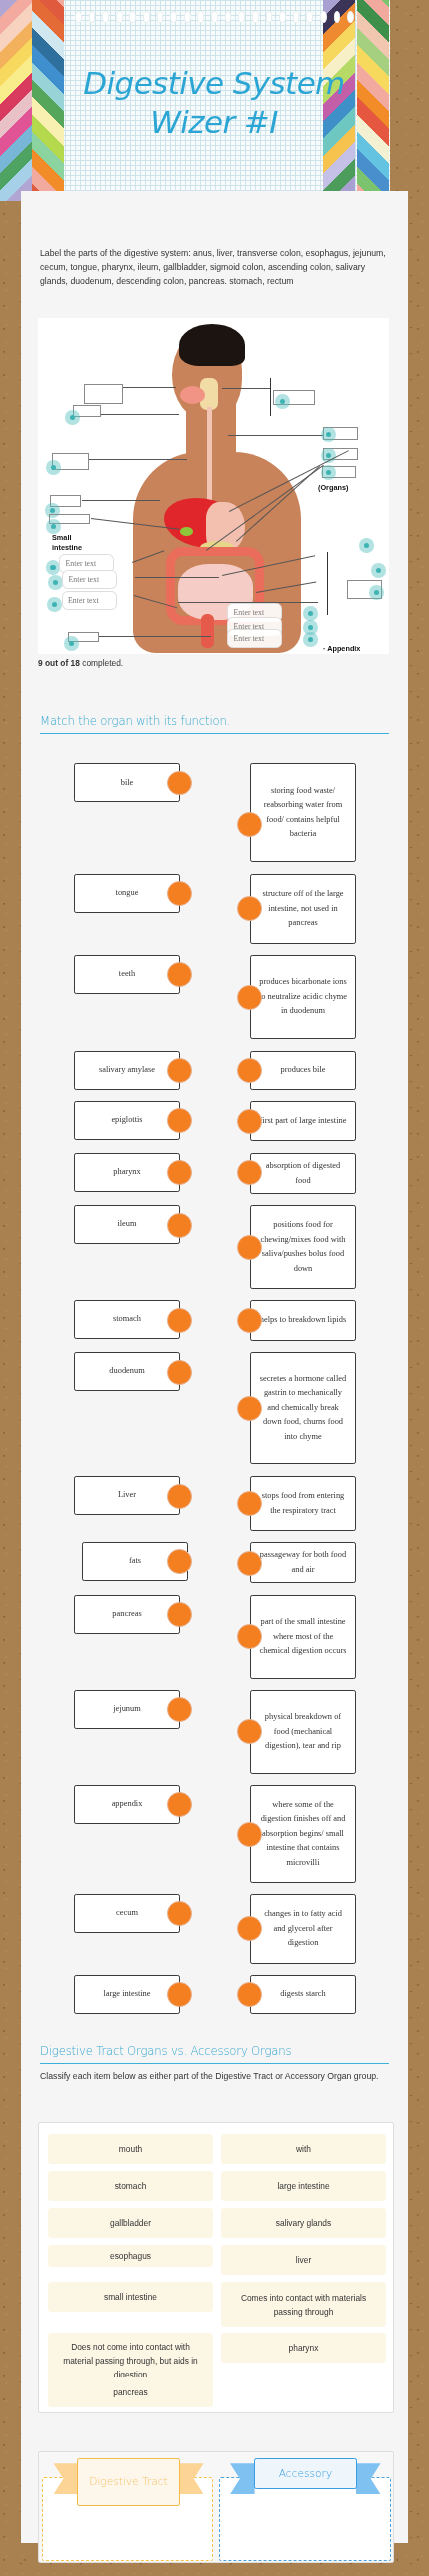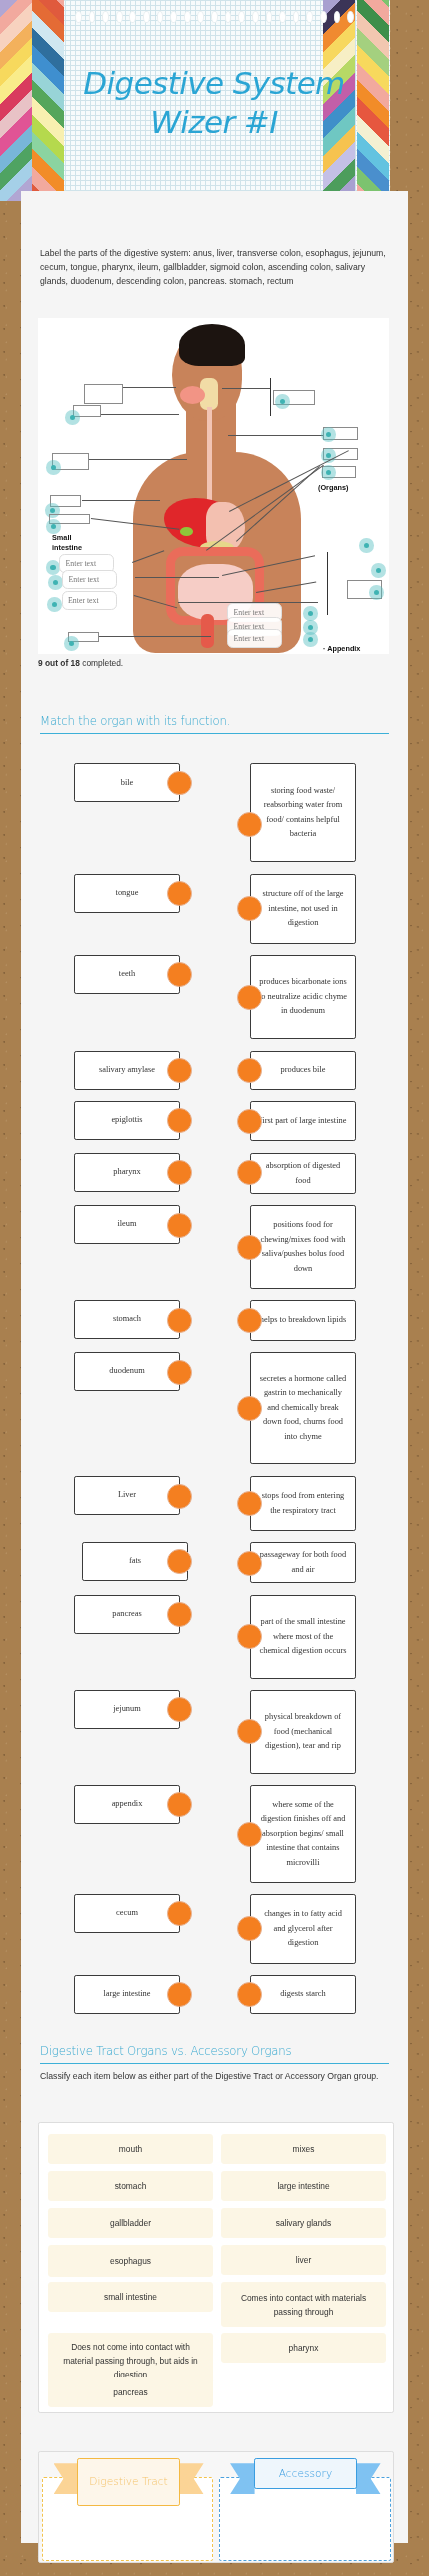--- a/index.html
+++ b/index.html
@@ -330,21 +330,21 @@
     <div class="m-box m-right" style="top:13.4px; height:99px;">
         <span>storing food waste/ reabsorbing water from food/ contains helpful bacteria</span>
       </div>
     <div class="dot" style="left:216px; top:62px;"></div>
 
     <div class="m-box m-left" style="top:124px;">
         <span>tongue</span>
       </div>
     <div class="dot" style="left:146px; top:131px;"></div>
     <div class="m-box m-right" style="top:124px; height:70px;">
-        <span>structure off of the large intestine, not used in digestion</span>
+        <span>structure off of the large intestine, not used in pancreas</span>
       </div>
     <div class="dot" style="left:216px; top:146px;"></div>
 
     <div class="m-box m-left" style="top:205px;">
         <span>teeth</span>
       </div>
     <div class="dot" style="left:146px; top:212px;"></div>
     <div class="m-box m-right" style="top:205px; height:84px;">
         <span>produces bicarbonate ions to neutralize acidic chyme in duodenum</span>
       </div>
@@ -469,35 +469,35 @@
   </div>
 
   <h2 class="section-title" style="top:1853px;">Digestive Tract Organs vs. Accessory Organs</h2>
   <p class="section-text" style="top:1878px;">Classify each item below as either part of the Digestive Tract or Accessory Organ group.</p>
 
   <div class="classify-pool">
     <div class="chip" style="left:9px; top:11.2px; height:30px;">
         <span>mouth</span>
       </div>
     <div class="chip" style="left:182px; top:11.2px; height:30px;">
-        <span>mixes</span>
+        <span>with</span>
       </div>
     <div class="chip" style="left:9px; top:48px; height:30px;">
         <span>stomach</span>
       </div>
     <div class="chip" style="left:182px; top:48px; height:30px;">
         <span>large intestine</span>
       </div>
     <div class="chip" style="left:9px; top:85px; height:30px;">
         <span>gallbladder</span>
       </div>
     <div class="chip" style="left:182px; top:85px; height:30px;">
         <span>salivary glands</span>
       </div>
-    <div class="chip" style="left:9px; top:122px; height:32px;">
+    <div class="chip" style="left:9px; top:122px; height:22px;">
         <span>esophagus</span>
       </div>
     <div class="chip" style="left:182px; top:122px; height:30px;">
         <span>liver</span>
       </div>
     <div class="chip" style="left:9px; top:159px; height:30px;">
         <span>small intestine</span>
       </div>
     <div class="chip" style="left:9px; top:210px; height:56px;">
         <span>Does not come into contact with material passing through, but aids in digestion</span>

